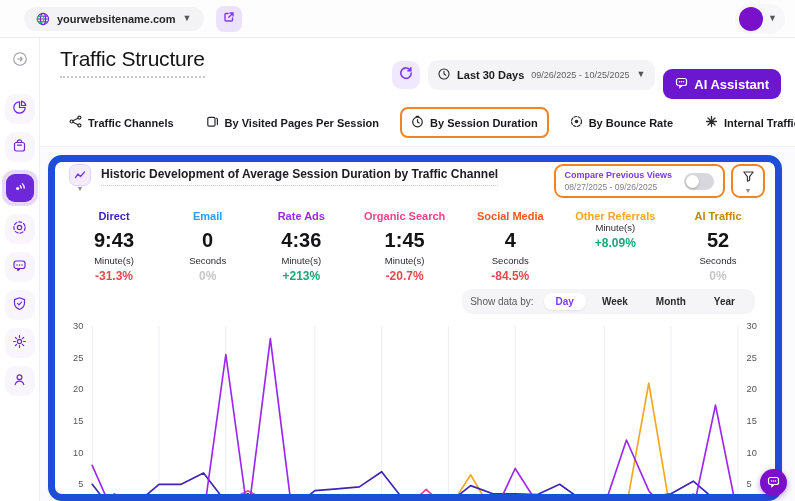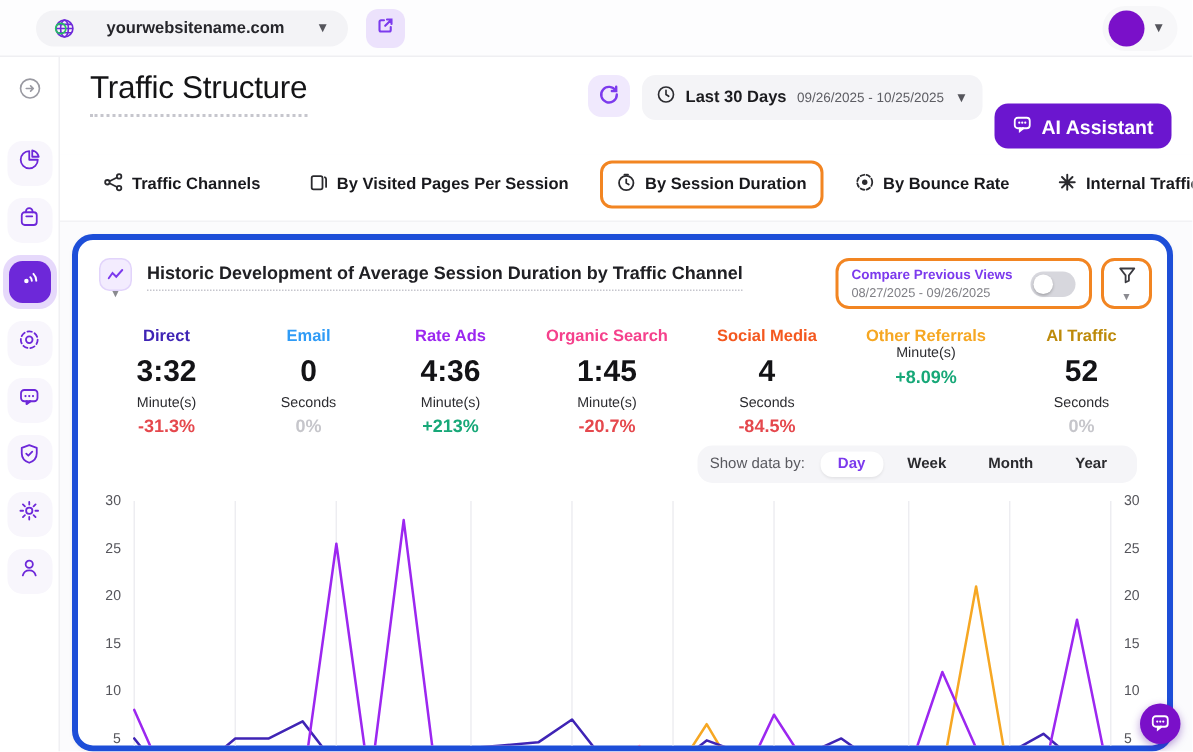--- a/index.html
+++ b/index.html
@@ -2,21 +2,21 @@
 <html><head>
 <meta charset="utf-8">
 <style>
   * { margin:0; padding:0; box-sizing:border-box; }
   html,body { width:795px; height:501px; overflow:hidden; background:#fff;
     font-family:"Liberation Sans", sans-serif; position:relative; }
 
   
   .topbar { height:38px; display:flex; align-items:center; padding:0 10px 0 24px;
     background:#fdfdfe; border-bottom:1px solid #efeff2; }
-  .site-pill { display:flex; align-items:center; gap:21px; background:#f3f3f6;
+  .site-pill { display:flex; align-items:center; gap:7px; background:#f3f3f6;
     border-radius:16px; padding:5px 12px; font-size:11px; font-weight:700; color:#26262b; cursor:pointer; }
   .site-pill svg { display:block; }
   .chev { color:#55555c; font-size:9px; line-height:1; }
   .external-btn { margin-left:12px; width:26px; height:26px; border-radius:8px; background:#ece2fc;
     color:#7c3aed; display:flex; align-items:center; justify-content:center; cursor:pointer; border:none; }
   .topbar-right { margin-left:auto; display:flex; align-items:center; }
   .avatar-pill { display:flex; align-items:center; gap:5px; background:#f7f7f9; border-radius:16px;
     padding:3px 8px 3px 4px; cursor:pointer; }
   .avatar { width:24px; height:24px; border-radius:50%; background:#7a10c9; }
 
@@ -37,42 +37,42 @@
   
   .page-head { display:flex; align-items:flex-start; padding:9px 14px 4px 20px; background:#fff; gap:20px; }
   .page-title { font-size:21px; font-weight:400; color:#141416; border-bottom:2px dotted #c6c6cd;
     padding-bottom:5px; letter-spacing:-0.2px; }
   .quota { width:152px; margin-top:2px; }
   .quota-top { display:flex; justify-content:space-between; align-items:flex-start; }
   .quota-label { font-size:8.5px; font-weight:700; color:#1c1c1f; }
   .quota-link { font-size:8px; color:#7c3aed; margin-top:1px; display:inline-block; cursor:pointer; }
   .quota-inf { color:#f28522; font-weight:700; font-size:10px; }
   .quota-bar { height:5px; background:#ededf0; border-radius:3px; margin-top:5px; }
-  .head-controls { margin-left:auto; display:flex; align-items:flex-start; gap:8px; margin-top:3px; }
+  .head-controls { margin-left:auto; display:flex; align-items:center; gap:8px; margin-top:3px; }
   .refresh-btn { width:28px; height:28px; border-radius:9px; background:#f0e9fd; color:#7c3aed;
     display:flex; align-items:center; justify-content:center; border:none; cursor:pointer; }
   .range-pill { display:flex; align-items:center; gap:7px; background:#f4f4f7; border-radius:9px;
     padding:6px 10px; cursor:pointer; }
   .range-label { font-size:11px; font-weight:700; color:#1b1b1f; }
   .range-dates { font-size:9px; color:#5d5d63; }
   .ai-btn { display:flex; align-items:center; gap:6px; background:#6b16cf; color:#fff; border:none;
     border-radius:9px; padding:7px 12px; font-size:13px; font-weight:700; cursor:pointer;margin-top:19px; }
 
   
   .tabs-row { display:flex; align-items:center; gap:10px; padding:4px 14px 8px 18px; background:#fff;
     border-bottom:1px solid #f2f2f5; }
   .tab { display:flex; align-items:center; gap:6px; font-size:11px; font-weight:700; color:#19191d;
     padding:6px 9px; border-radius:8px; border:2px solid transparent; cursor:pointer; white-space:nowrap; }
   .tab.active { border-color:#f28522; }
   .tab svg { color:#2a2a2e; flex:none; }
 
   
   .card-zone { flex:1; padding:8px 13px 0 8px; min-height:0; }
-  .card { background:#fff; border:4px solid #1d4ed8; border-radius:14px; height:100%;
-    box-shadow:0 1px 3px rgba(20,20,40,.05); padding-top:10px; overflow:hidden; }
+  .card { background:#fff; border:7px solid #1d4ed8; border-radius:14px; height:100%;
+    box-shadow:0 1px 3px rgba(20,20,40,.05); padding-top:0; overflow:hidden; }
   .card-head { display:flex; align-items:flex-start; padding:2px 10px 2px 14px; gap:10px; }
   .card-icon-wrap { display:flex; flex-direction:column; align-items:center; gap:0; cursor:pointer; }
   .card-icon { width:22px; height:22px; border-radius:7px; background:#f3ecfe; border:1px solid #e2d4fb;
     color:#7c3aed; display:flex; align-items:center; justify-content:center; }
   .tiny-chev { color:#8a8a90; font-size:7px; line-height:6px; }
   .card-title { font-size:12px; font-weight:700; color:#202024; border-bottom:1.5px dotted #c6c6cd;
     padding-bottom:4px; margin-top:3px; }
   .card-head-right { margin-left:auto; display:flex; gap:6px; align-items:stretch; }
   .compare-box { border:2px solid #f28522; border-radius:9px; padding:4px 9px; display:flex;
     align-items:center; gap:12px; }
@@ -304,21 +304,21 @@
                 </svg>
               </span>
               <span class="tiny-chev">▼</span>
             </div>
           </div>
         </div>
 
         <div class="metrics-row" id="metrics-row">
             <div class="metric">
               <div class="metric-name" style="color:#3f24b5">Direct</div>
-              <div class="metric-value">3:32</div>
+              <div class="metric-value">9:43</div>
               <div class="metric-unit">Minute(s)</div>
               <div class="metric-delta" style="color:#e5484d">-31.3%</div>
             </div>
             <div class="metric">
               <div class="metric-name" style="color:#2f9bf6">Email</div>
               <div class="metric-value">0</div>
               <div class="metric-unit">Seconds</div>
               <div class="metric-delta" style="color:#c6c6cb">0%</div>
             </div>
             <div class="metric">

